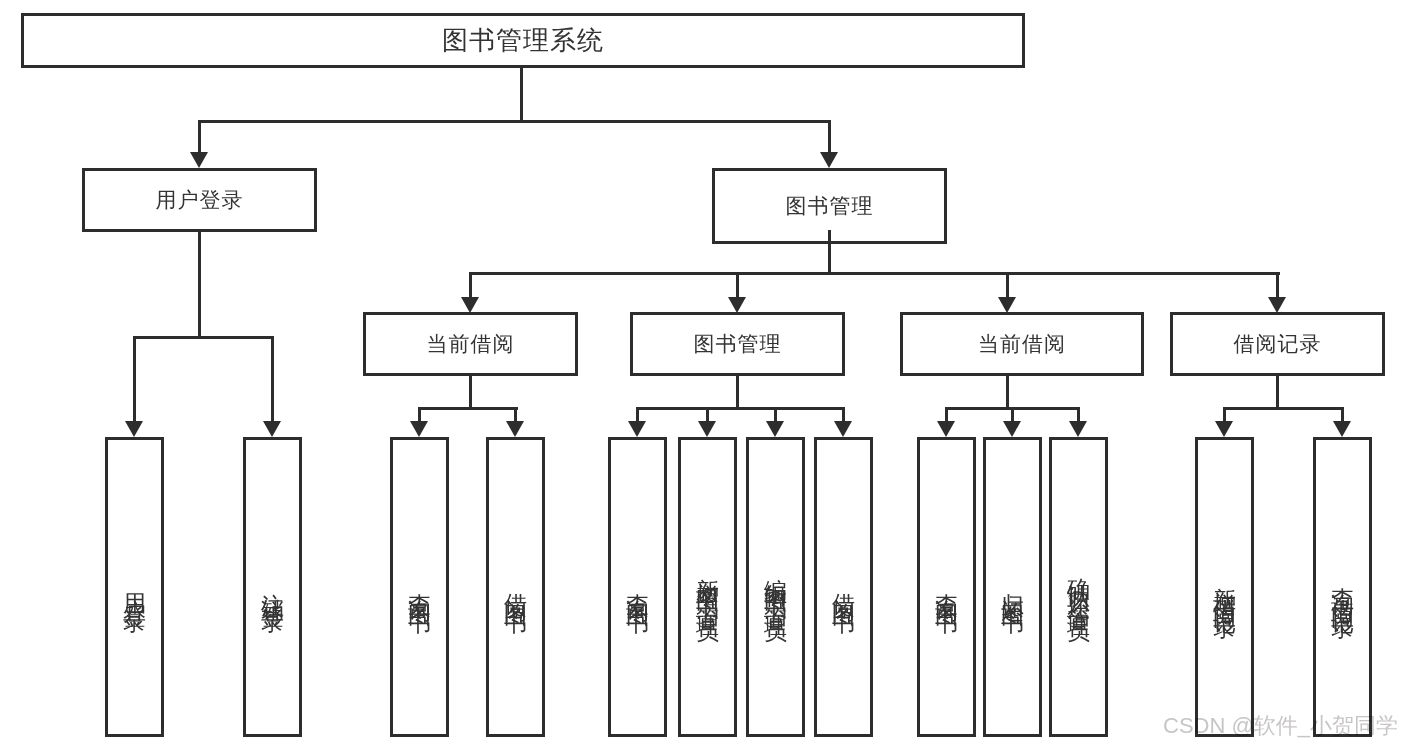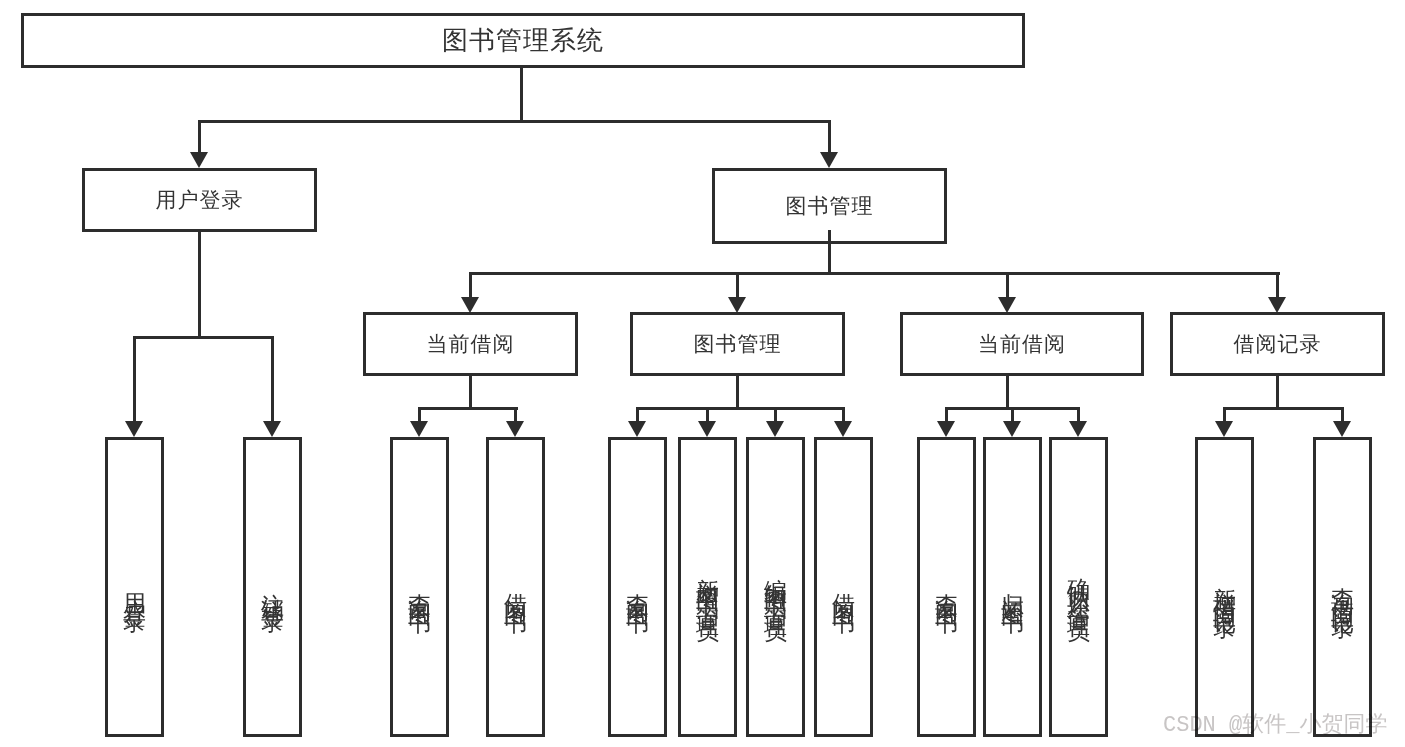--- a/index.html
+++ b/index.html
@@ -27,21 +27,21 @@
   .ah{
     position:absolute;width:0;height:0;
     border-left:9px solid transparent;
     border-right:9px solid transparent;
     border-top:16px solid var(--line,#2d2d2d);
   }
   .watermark{
     position:absolute;left:1163px;top:714px;
     font-size:22px;line-height:1.1;white-space:nowrap;
     color:var(--watermark,#c8c5c5);
-    mix-blend-mode:multiply;z-index:5;font-family:Liberation Mono, monospace;
+    mix-blend-mode:multiply;z-index:5;
   }
 </style>
 </head>
 <body>
 
 <div class="stage">
 
   <div class="box hbox rootbox" style="left:21px;top:13px;width:1004px;height:55px;">
     <span>图书管理系统</span>
   </div>

